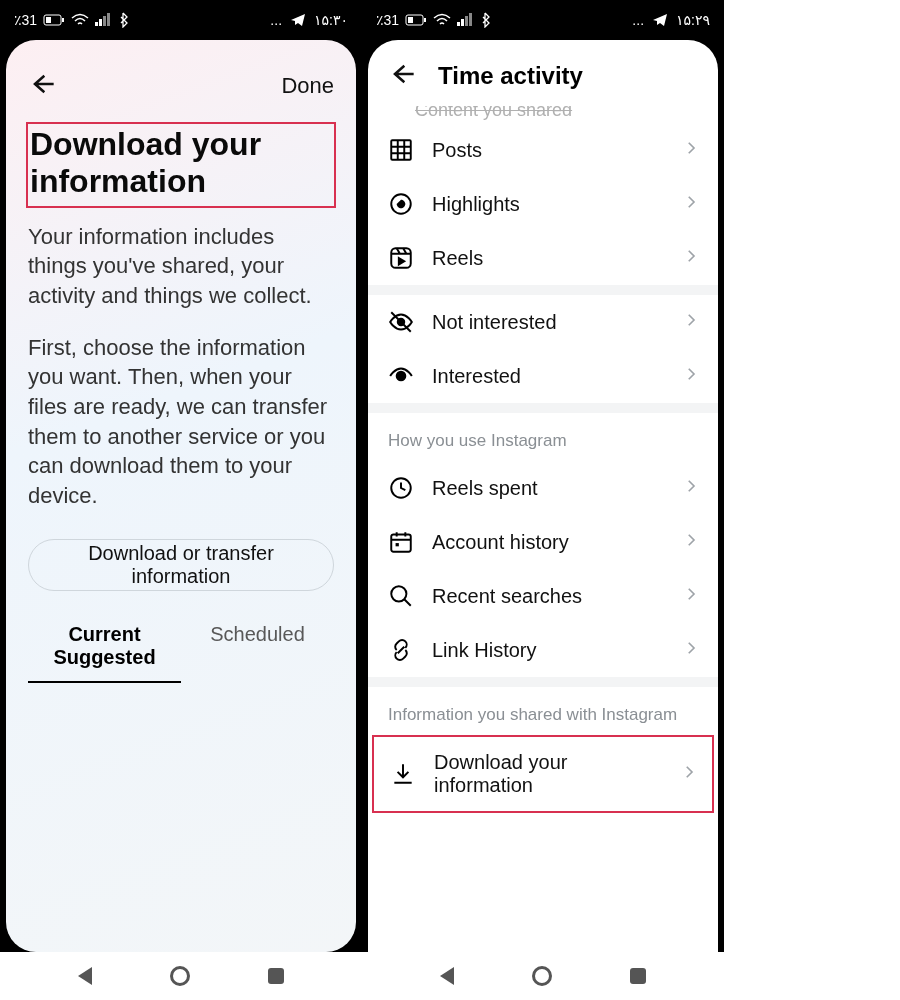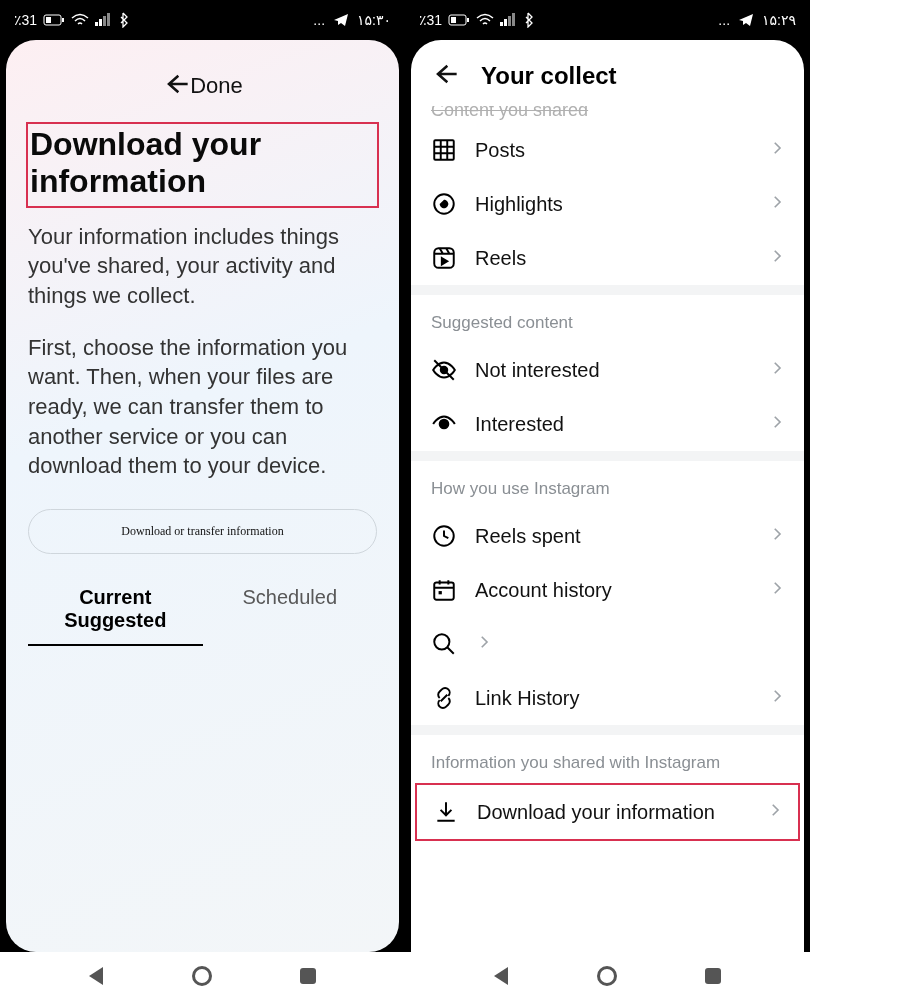--- a/index.html
+++ b/index.html
@@ -1,44 +1,44 @@
 <!DOCTYPE html>
 <html><head>
 <meta charset="utf-8">
 <style>
   * { box-sizing: border-box; margin: 0; padding: 0; }
   html, body { width: 900px; height: 1000px; font-family: -apple-system, Helvetica, Arial, sans-serif; background:#fff;}
-  .container { display:flex; width:810px; height:1000px; }
+  .container { display:flex; width:724px; height:1000px; }
   .phone { width:450px; height:1000px; display:flex; flex-direction:column; position:relative; background:#000;}
   .status-bar { height:40px; background:#000; color:#fff; display:flex; align-items:center; justify-content:space-between; padding:0 14px; font-size:14px; font-weight:500;}
   .status-left { display:flex; align-items:center; gap:6px;}
   .status-right { display:flex; align-items:center; gap:8px;}
   .screen { flex:1; background:#fff; overflow:hidden; display:flex; flex-direction:column; position:relative;}
   .phone.left .screen { border-radius:30px; margin:0 6px 0 6px; background:linear-gradient(160deg,#fdeff2 0%, #eef5fc 40%, #f3f6f8 100%);}
   .phone.right .screen { border-radius:30px 30px 0 0; margin:0 6px 0 6px;}
   .nav-bar { height:48px; background:#fff; display:flex; align-items:center; justify-content:space-evenly;}
   .nav-tri { width:0; height:0; border-top:9px solid transparent; border-bottom:9px solid transparent; border-right:14px solid #555;}
   .nav-circ { width:20px; height:20px; border:3px solid #555; border-radius:50%;}
   .nav-sq { width:16px; height:16px; background:#555; border-radius:3px;}
   
-  .hdr1 { display:flex; align-items:center; justify-content:center; padding:30px 22px 10px 22px;}
+  .hdr1 { display:flex; align-items:center; justify-content:space-between; padding:30px 22px 10px 22px;}
   .back-arrow svg { width:28px; height:28px; stroke:#111; stroke-width:2.2; fill:none;}
   .done { font-size:22px; color:#111; }
   .title-box { margin:10px 20px 4px 20px; padding:2px 6px 6px 2px; position:relative;}
   .title-box.red { border:2px solid #d83050;}
   .title-text { font-size:32px; font-weight:700; color:#0a0a0a; line-height:1.15;}
   .para { font-size:22px; color:#333; padding:10px 22px 0 22px; line-height:1.35;}
-  .pill-btn { margin:28px 22px 0 22px; border:1px solid #cfd6dc; border-radius:26px; padding:14px 10px; text-align:center; font-size:12px; color:#111;font-family:Liberation Serif, serif;}
+  .pill-btn { margin:28px 22px 0 22px; border:1px solid #cfd6dc; border-radius:26px; padding:2px 10px; text-align:center; font-size:20px; color:#111;}
   .tabs { display:flex; margin:22px 22px 0 22px;}
   .tab { flex:1; text-align:center; font-size:20px; padding:10px 0 12px 0; color:#585858;}
   .tab.active { color:#000; font-weight:600; border-bottom:2px solid #000;}
   
   .hdr2 { display:flex; align-items:center; gap:22px; padding:20px 20px 14px 20px;}
   .hdr2 .ttl { font-size:24px; font-weight:700;}
-  .cut-text { color:#b0b0b0; font-size:18px; padding:0 20px 2px 20px; margin-top:-6px;}
+  .cut-text { color:#b0b0b0; font-size:18px; padding:0 20px 2px 20px; margin-top:-6px;margin-left:27px;}
   .section-label { color:#8a8f94; font-size:17px; padding:18px 20px 10px 20px;}
   .row { display:flex; align-items:center; padding:14px 18px 14px 20px; gap:18px;}
   .row .icon { width:26px; height:26px; flex:0 0 26px; display:flex; align-items:center; justify-content:center;}
   .row .icon svg { width:26px; height:26px; stroke:#000; stroke-width:1.8; fill:none;}
   .row .label { flex:1; font-size:20px; color:#111;}
   .chev svg { width:18px; height:18px; stroke:#9ea3a8; stroke-width:2.2; fill:none;}
   .divider { height:10px; background:#f3f4f5;}
   .row-wrap.red { border:2px solid #d83050; margin:0 4px;}
   .row-wrap.red .row { padding:14px 14px 14px 16px;}
   .scroll-area { flex:1; overflow:hidden;}
@@ -135,21 +135,21 @@
         <span>۱۵:۲۹</span>
       </div>
     </div>
     <div class="screen">
       <div class="hdr2">
         <span class="back-arrow">
           <svg viewBox="0 0 24 24" width="26" height="26" style="stroke:#111;stroke-width:2.2;fill:none">
               <path d="M14 5 L6 12 L14 19 M6 12 L22 12"></path>
             </svg>
         </span>
-        <span class="ttl">Your collect</span>
+        <span class="ttl">Time activity</span>
       </div>
       <div class="scroll-area">
         <div class="cut-text"><s>Content you shared</s></div>
         <div id="rows1">
             <div class="row-wrap">
               <div class="row">
                 <span class="icon">
                   <svg viewBox="0 0 24 24">
                     <rect x="3" y="3" width="18" height="18" rx="1"></rect>
                     <path d="M9 3v18M15 3v18M3 9h18M3 15h18"></path>
@@ -185,21 +185,20 @@
                   </svg>
                 </span>
                 <span class="label">Reels</span>
                 <span class="chev"><svg viewBox="0 0 24 24">
                     <path d="M9 5l7 7-7 7"></path>
                   </svg></span>
               </div>
             </div>
           </div>
         <div class="divider"></div>
-        <div class="section-label">Suggested content</div>
         <div id="rows2">
             <div class="row-wrap">
               <div class="row">
                 <span class="icon">
                   <svg viewBox="0 0 24 24">
                     <path d="M2 12s4-7 10-7 10 7 10 7-4 7-10 7S2 12 2 12z"></path>
                     <circle cx="12" cy="12" r="3" fill="#000"></circle>
                     <path d="M3 3l18 18"></path>
                   </svg>
                 </span>
@@ -257,20 +256,21 @@
               </div>
             </div>
             <div class="row-wrap">
               <div class="row">
                 <span class="icon">
                   <svg viewBox="0 0 24 24">
                     <circle cx="10" cy="10" r="7"></circle>
                     <path d="M15 15l6 6"></path>
                   </svg>
                 </span>
+                <span class="label">Recent searches</span>
                 <span class="chev"><svg viewBox="0 0 24 24">
                     <path d="M9 5l7 7-7 7"></path>
                   </svg></span>
               </div>
             </div>
             <div class="row-wrap">
               <div class="row">
                 <span class="icon">
                   <svg viewBox="0 0 24 24">
                     <path d="M9 15l6-6M8 12a4 4 0 010-6l2-2a4 4 0 016 6M16 12a4 4 0 010 6l-2 2a4 4 0 01-6-6"></path>

